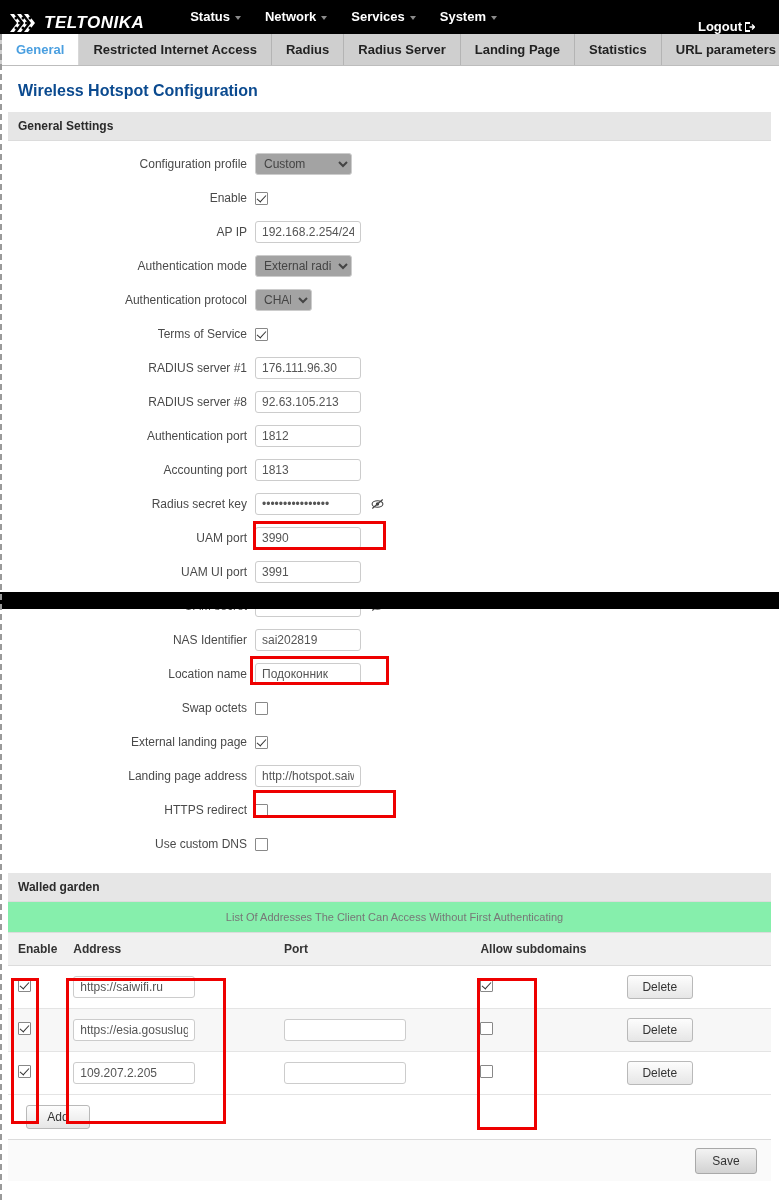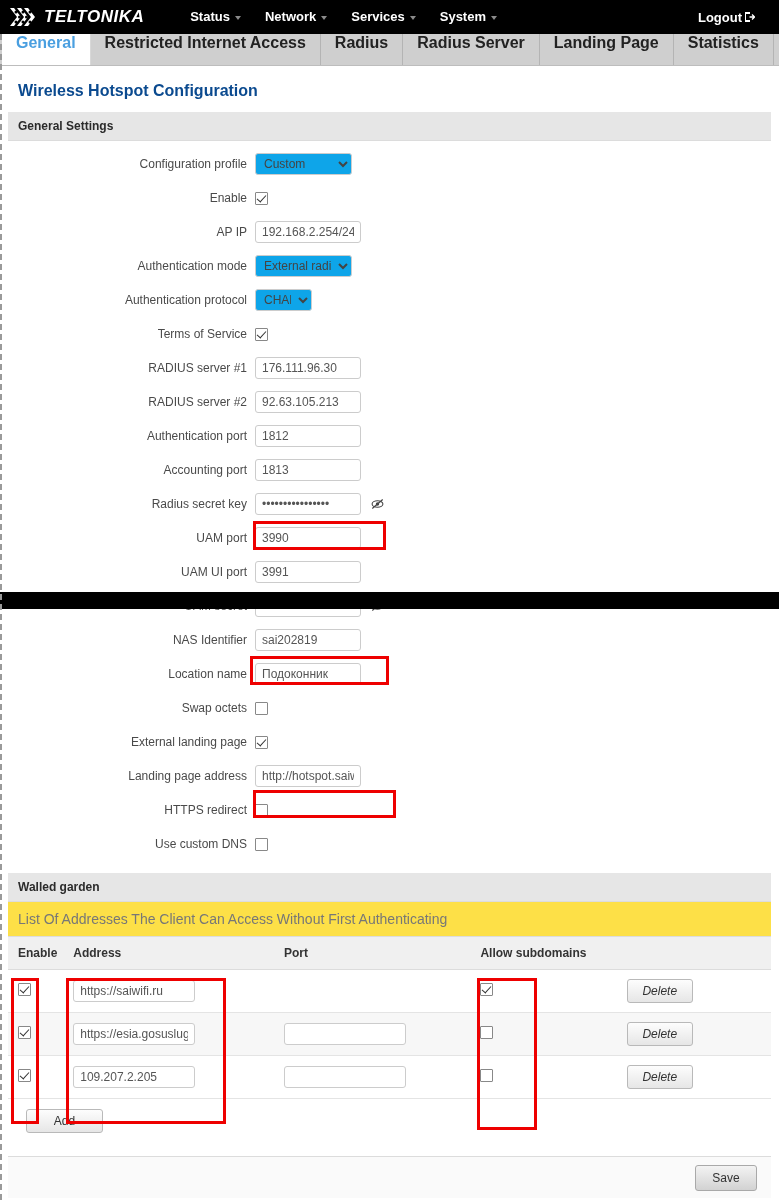--- a/index.html
+++ b/index.html
@@ -24,21 +24,21 @@
     border-left: 2px dashed #9a9a9a;
     pointer-events: none;
     z-index: 40;
   }
 
   
   .topbar {
     height: 34px;
     background: #000000;
     display: flex;
-    align-items: center;
+    align-items: flex-end;
     padding: 0 14px 0 8px;
     position: relative;
   }
   .logo {
     display: flex;
     align-items: center;
     margin-right: 34px;
   }
   .logo-mark { margin-right: 2px; display:block; }
   .logo-text {
@@ -85,23 +85,23 @@
     height: 32px;
     background: #cfcfcf;
     display: flex;
     align-items: stretch;
     border-bottom: 1px solid #bdbdbd;
     position: relative;
     padding-left: 2px;
   }
   .tab {
     display: flex;
-    align-items: flex-start;
+    align-items: center;
     padding: 0 14px;
-    font-size: 16px;
+    font-size: 13px;
     font-weight: bold;
     color: #222;
     background: #cfcfcf;
     border-right: 1px solid #b4b4b4;
     cursor: pointer;
     white-space: nowrap;
   }
   .tab.active {
     background: #ffffff;
     color: #4a9fe0;
@@ -120,23 +120,24 @@
   .section-header {
     background: #e6e6e6;
     color: #2b2b2b;
     font-size: 12px;
     font-weight: bold;
     padding: 7px 0 7px 10px;
     border-bottom: 1px solid #dcdcdc;
   }
   .section-note {
     color: #777;
-    font-size: 14px;
+    font-size: 11px;
     padding: 9px 0 9px 10px;
-    background: #fde047;
+    background: #86efac;
+    text-align: center;
   }
 
   
   .form { padding-top: 6px; }
   .frow {
     display: flex;
     align-items: center;
     height: 34px;
   }
   .flabel {
@@ -159,21 +160,21 @@
     color: #555;
     padding: 0 6px;
     outline: none;
   }
   .w-std { width: 106px; }
 
   select {
     height: 22px;
     border: 1px solid #cccccc;
     border-radius: 3px;
-    background: #0ea5e9;
+    background: #a3a3a3;
     font-family: "Liberation Sans", sans-serif;
     font-size: 12px;
     color: #444;
     padding: 0 4px;
     outline: none;
   }
   select.w-wide { width: 97px; }
   select.w-mid  { width: 97px; }
   select.w-nar  { width: 57px; }
 
@@ -232,37 +233,37 @@
   .wg-table td {
     padding: 9px 0;
     border-bottom: 1px solid #e4e4e4;
     vertical-align: middle;
   }
   .wg-table tr.alt td { background: #f7f7f7; }
   .col-enable { width: 66px; padding-left: 10px !important; }
   .col-addr   { width: 215px; }
   .col-port   { width: 200px; margin-left: 6px; }
   .col-sub    { width: 150px; }
-  .col-act    { width: 148px; font-style: italic; }
+  .col-act    { width: 148px; }
   .wg-input { width: 122px; }
   .wg-port-input { width: 122px; }
 
   .btn {
     font-family: "Liberation Sans", sans-serif;
     font-size: 12px;
     color: #333;
     background: linear-gradient(#fdfdfd, #e6e6e6);
     border: 1px solid #b9b9b9;
     border-radius: 3px;
     padding: 4px 0;
     cursor: pointer;
     text-align: center;
   }
   .btn-delete { width: 66px; }
-  .btn-add { width: 77px; margin: 10px 0 23px 18px; }
+  .btn-add { width: 64px; margin: 10px 0 10px 18px; }
   .btn-save {
     width: 62px;
     background: linear-gradient(#f3f3f3, #d2d2d2);
     border: 1px solid #a9a9a9;
     font-weight: normal;
     padding: 5px 0;
   }
   .savebar {
     border-top: 1px solid #dcdcdc;
     background: #fafafa;
@@ -398,21 +399,21 @@
     </div>
 
     <div class="frow">
       <div class="flabel">RADIUS server #1</div>
       <div class="fctl">
           <input type="text" class="w-std" value="176.111.96.30" style="">
         </div>
     </div>
 
     <div class="frow">
-      <div class="flabel">RADIUS server #2</div>
+      <div class="flabel">RADIUS server #8</div>
       <div class="fctl">
           <input type="text" class="w-std" value="92.63.105.213" style="">
         </div>
     </div>
 
     <div class="frow">
       <div class="flabel">Authentication port</div>
       <div class="fctl">
           <input type="text" class="w-std" value="1812" style="">
         </div>

